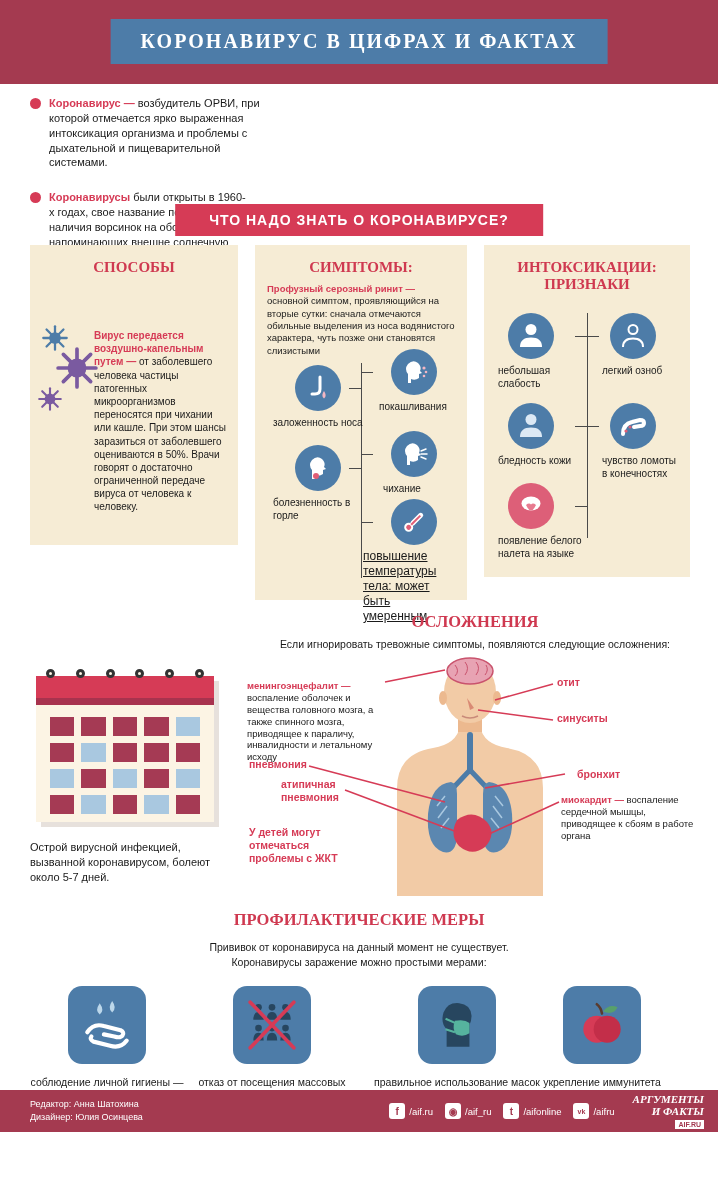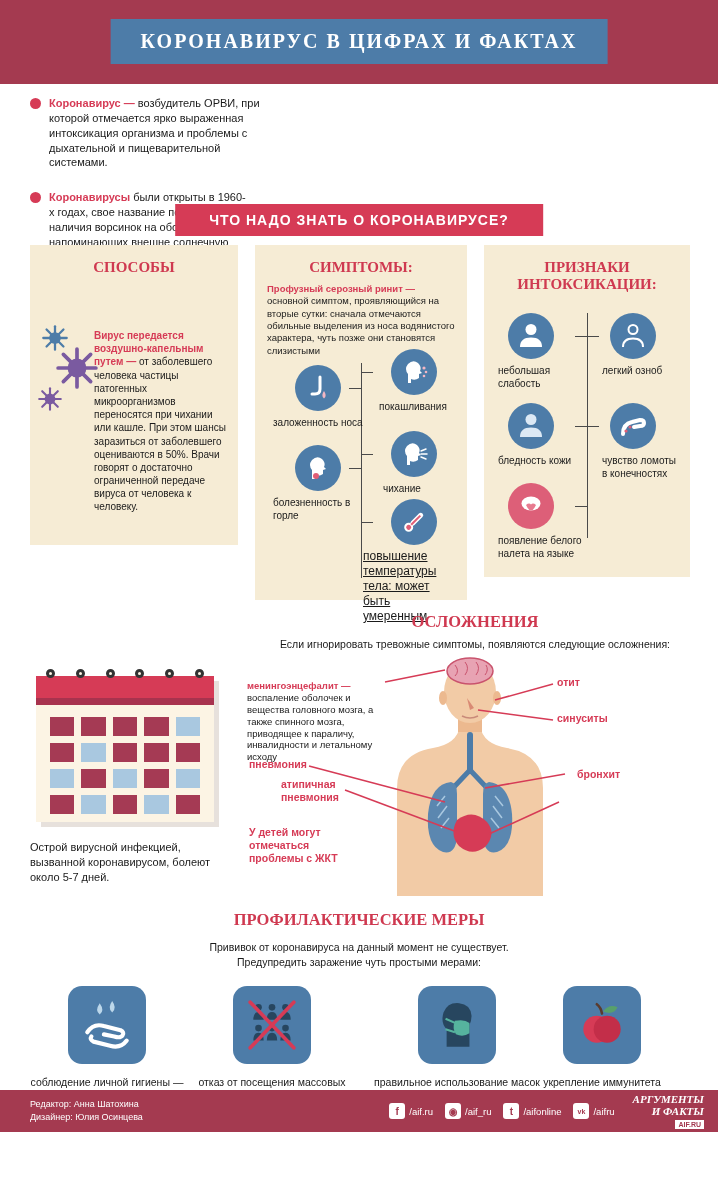--- a/index.html
+++ b/index.html
@@ -217,22 +217,22 @@
             <rect x="14" y="6" width="2" height="13" fill="#e05d75"></rect>
             <circle cx="15" cy="22.5" r="2.5" fill="#e05d75"></circle>
           </g>
         </svg>
     </div>
     <div class="icon-label" style="left:108px;top:304px;width:88px;font-size:12px;text-decoration:underline;">повышение температуры тела: может быть умеренным</div>
   </div>
 
   <div class="panel" id="panel-intoxication">
     <div class="panel-h">
+      <div>ИНТОКСИКАЦИИ:</div>
       <div>ПРИЗНАКИ</div>
-      <div>ИНТОКСИКАЦИИ:</div>
     </div>
     <div class="vline" id="intox-vline"></div>
     <div class="tick" style="left:91px;top:91px;"></div>
     <div class="tick" style="left:103px;top:91px;"></div>
     <div class="tick" style="left:91px;top:181px;"></div>
     <div class="tick" style="left:103px;top:181px;"></div>
     <div class="tick" style="left:91px;top:261px;"></div>
 
     <div class="circle-icon" style="left:24px;top:68px;">
       <svg viewBox="0 0 30 30">
@@ -343,26 +343,27 @@
         <line x1="314" y1="146" x2="244" y2="178"></line>
       </g>
     </svg>
     <div class="comp-label" id="lab-meningo"><span class="comp-red">менингоэнцефалит — </span><span>воспаление оболочек и вещества головного мозга, а также спинного мозга, приводящее к параличу, инвалидности и летальному исходу</span></div>
     <div class="comp-label comp-red" id="lab-pneu">пневмония</div>
     <div class="comp-label comp-red" id="lab-atyp">атипичная пневмония</div>
     <div class="comp-label comp-red" id="lab-child">У детей могут отмечаться проблемы с ЖКТ</div>
     <div class="comp-label comp-red" id="lab-otit">отит</div>
     <div class="comp-label comp-red" id="lab-sinus">синуситы</div>
     <div class="comp-label comp-red" id="lab-bronch">бронхит</div>
+    <div class="comp-label" id="lab-myo"><span class="comp-red">миокардит — </span><span>воспаление сердечной мышцы, приводящее к сбоям в работе органа</span></div>
   </div>
 
   <div class="sec-h" id="prev-title">ПРОФИЛАКТИЧЕСКИЕ МЕРЫ</div>
   <p id="prev-sub">
     <span>Прививок от коронавируса на данный момент не существует.</span><br>
-    <span>Предупредить заражение чуть простыми мерами:</span>
+    <span>Коронавирусы заражение можно простыми мерами:</span>
   </p>
 
   <div class="tile" id="tile1">
     <svg viewBox="0 0 52 52">
         <path d="M19,5 Q24,12 19,16 Q14,12 19,5 Z" fill="#bcd7ea"></path>
         <path d="M31,3 Q36,10 31,14 Q26,10 31,3 Z" fill="#bcd7ea"></path>
         <path d="M7,33 Q13,24 23,27 L39,31 Q43,33 41,36 Q39,39 33,37 L23,35" fill="none" stroke="#fff" stroke-width="4" stroke-linecap="round" stroke-linejoin="round"></path>
         <path d="M45,41 Q39,49 29,46 L13,42 Q9,40 11,37" fill="none" stroke="#fff" stroke-width="4" stroke-linecap="round" stroke-linejoin="round"></path>
       </svg>
   </div>

